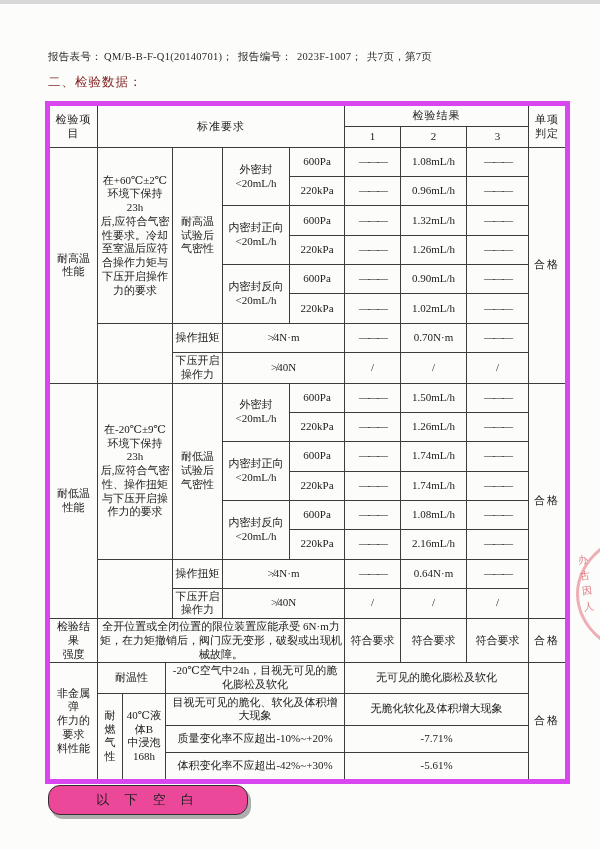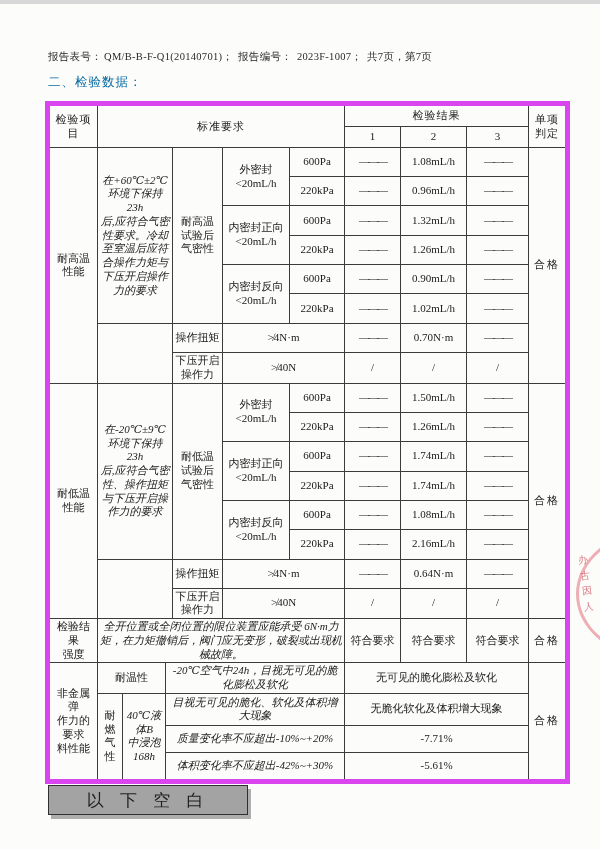--- a/index.html
+++ b/index.html
@@ -1,30 +1,30 @@
 <!DOCTYPE html>
 <html><head>
 <meta charset="utf-8">
 <style>
   html,body{margin:0;padding:0;}
   body{background:#d8d8d8;font-family:"Liberation Serif","DejaVu Serif",serif;}
   .page{position:relative;width:600px;height:849px;background:#fcfcfa;margin:4px auto;overflow:hidden;color:#222;}
   .meta-line{position:absolute;left:48px;top:46px;font-size:10.5px;letter-spacing:.3px;color:#2a2a2a;white-space:nowrap;}
   .meta-line span{margin-right:2px;}
-  .sec-title{position:absolute;left:48px;top:70px;font-size:12.5px;color:#0369a1;letter-spacing:1px;}
+  .sec-title{position:absolute;left:48px;top:70px;font-size:12.5px;color:#7f1d1d;letter-spacing:1px;}
   table.report{position:absolute;left:45px;top:97px;width:520px;border-collapse:collapse;table-layout:fixed;border:5px solid #d946ef;}
   table.report td{border:1px solid #3c3c3c;padding:1px 2px;font-size:11px;line-height:1.25;text-align:center;vertical-align:middle;white-space:pre-line;color:#202020;overflow:hidden;}
   td.hdr{font-size:12px;letter-spacing:1px;}
-  td.small{font-size:10.5px;font-style:italic;}
+  td.small{font-size:10.5px;}
   td.left{text-align:left;padding-left:4px;}
   td.dashcell{color:#7e938f;font-size:10px;letter-spacing:-2px;}
   td.val{font-size:11px;}
   td.judge{font-size:12px;letter-spacing:2px;}
   td.vert{font-size:10.5px;line-height:1.15;padding:0;}
-  .blank-box{position:absolute;left:48px;top:781px;width:198px;height:28px;background:#a3a3a3;border:1.6px solid #2f2f2f;border-radius:0;box-shadow:3px 4px 0 rgba(110,110,112,.55);display:flex;align-items:center;justify-content:center;font-size:17px;letter-spacing:6px;color:#1e1e1e;}
+  .blank-box{position:absolute;left:48px;top:781px;width:198px;height:28px;background:#ec4899;border:1.6px solid #2f2f2f;border-radius:12px;box-shadow:3px 4px 0 rgba(110,110,112,.55);display:flex;align-items:center;justify-content:center;font-size:13px;letter-spacing:6px;color:#1e1e1e;}
   .stamp{position:absolute;left:568px;top:522px;width:60px;height:130px;pointer-events:none;}
   .stamp .arc{position:absolute;left:8px;top:4px;width:150px;height:122px;border:3px solid rgba(224,110,122,.55);border-radius:50%;}
   .stamp .chars{position:absolute;left:13px;top:26px;font-size:10px;line-height:1.55;color:rgba(210,80,95,.75);white-space:pre-line;transform:rotate(-7deg);font-family:"Liberation Serif",serif;}
 </style>
 </head>
 <body>
 
 <div class="page">
 
   <div class="meta-line">

